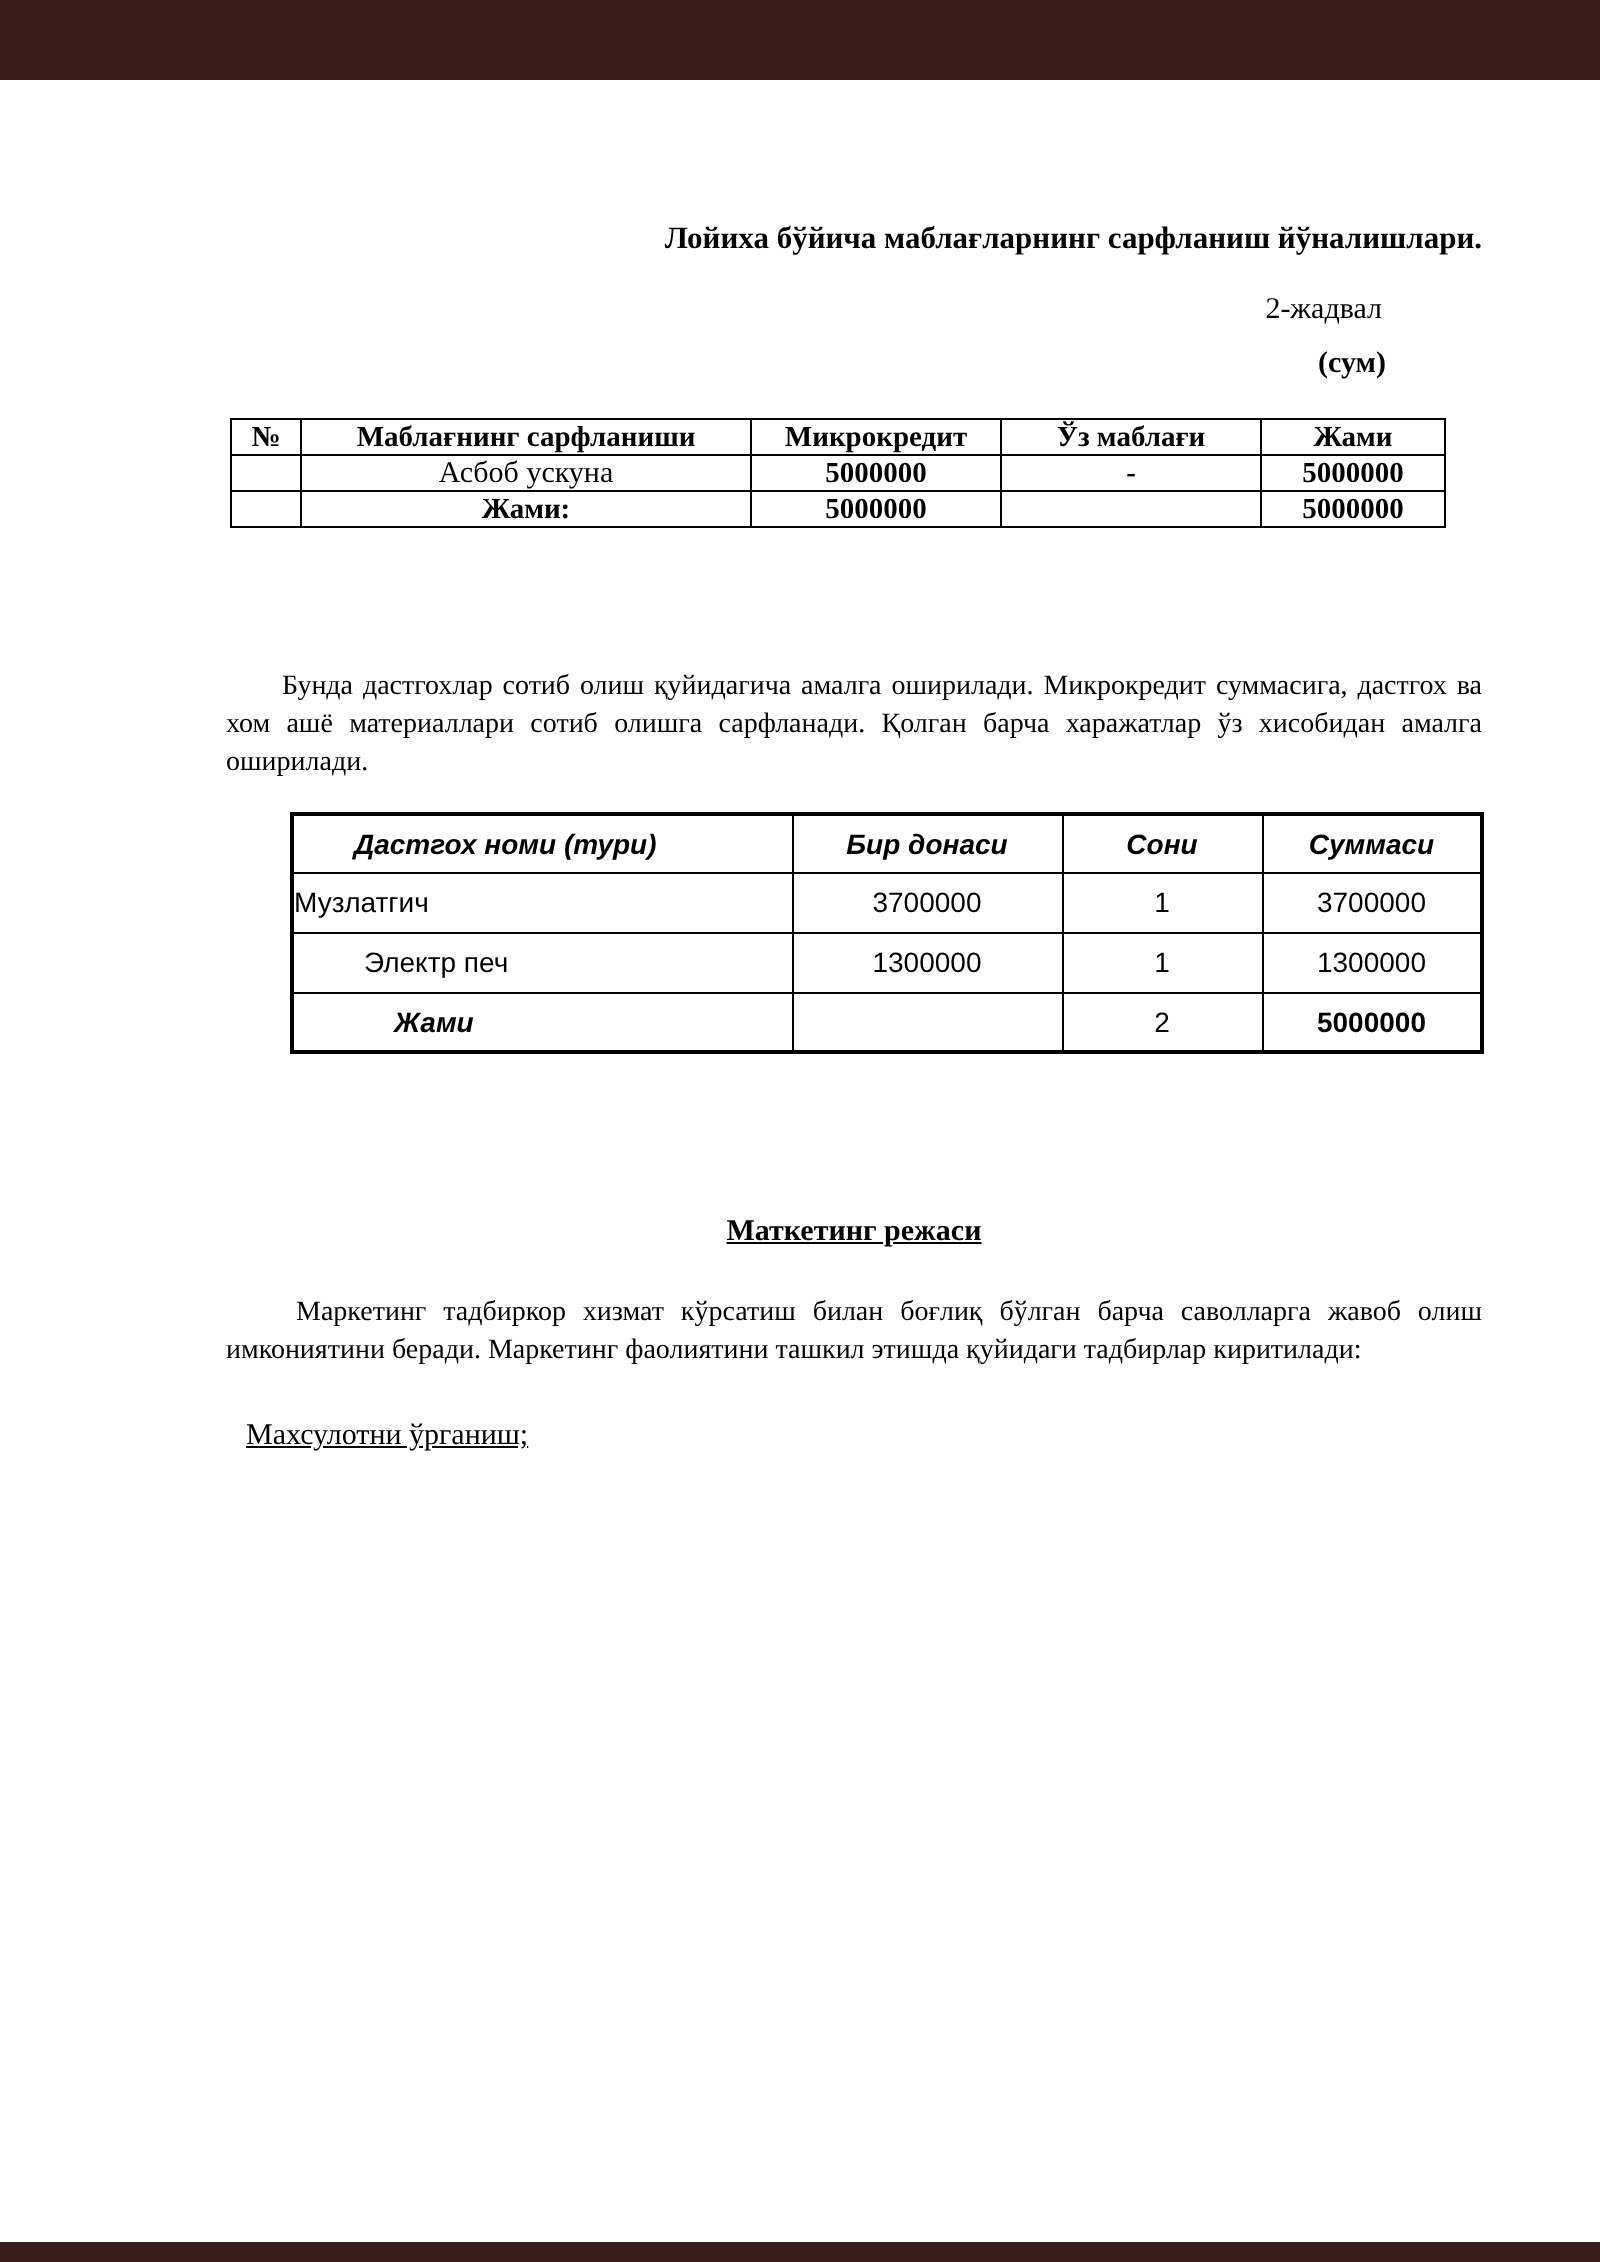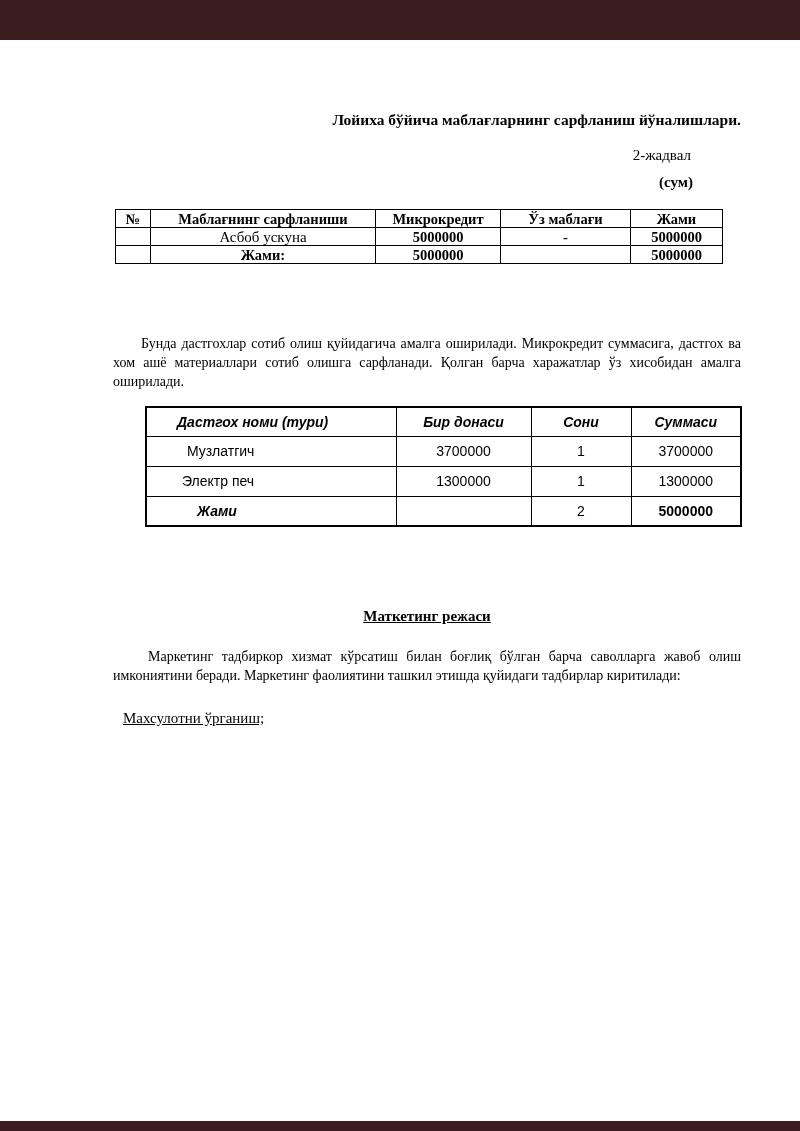--- a/index.html
+++ b/index.html
@@ -56,21 +56,21 @@
     font-family: "Liberation Sans", sans-serif; font-size: 14px;
     border: 2px solid #000;
   }
   table.t2 th, table.t2 td {
     border: 1px solid #000; vertical-align: middle; overflow: hidden;
   }
   table.t2 th { height: 29px; font-weight: bold; font-style: italic; text-align: center; }
   table.t2 td { height: 30px; text-align: center; }
   table.t2 th.left { text-align: left; padding-left: 30px; }
   table.t2 td.left { text-align: left; }
-  table.t2 td.ind-a { padding-left: 40px; }
+  table.t2 td.ind-a { }
   table.t2 td.ind-b { padding-left: 35px; }
   table.t2 td.ind-c { padding-left: 50px; }
   table.t2 .bi { font-weight: bold; font-style: italic; }
   table.t2 .b { font-weight: bold; }
   .t2-c0 { width: 250px; } .t2-c1 { width: 135px; }
   .t2-c2 { width: 100px; } .t2-c3 { width: 110px; }
 
   .para-2 { margin-top: 58px; text-indent: 48px; }
 
   .heading-2 {

